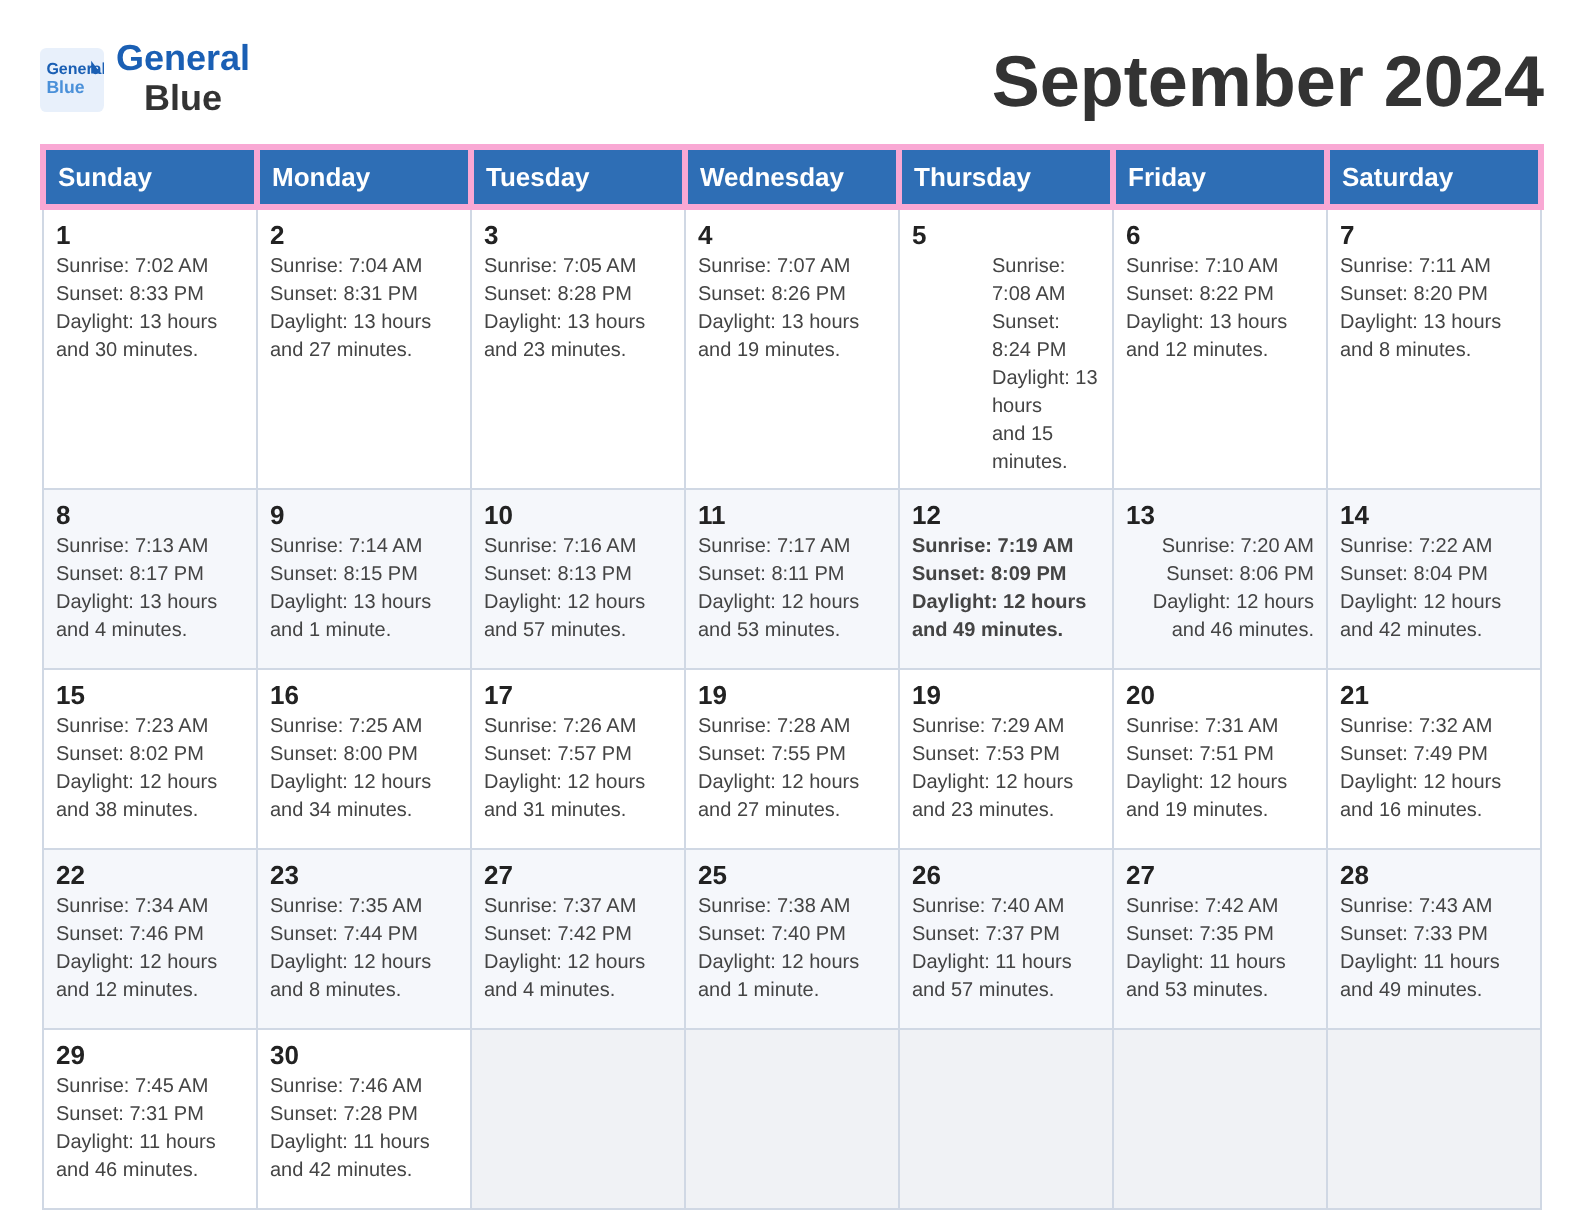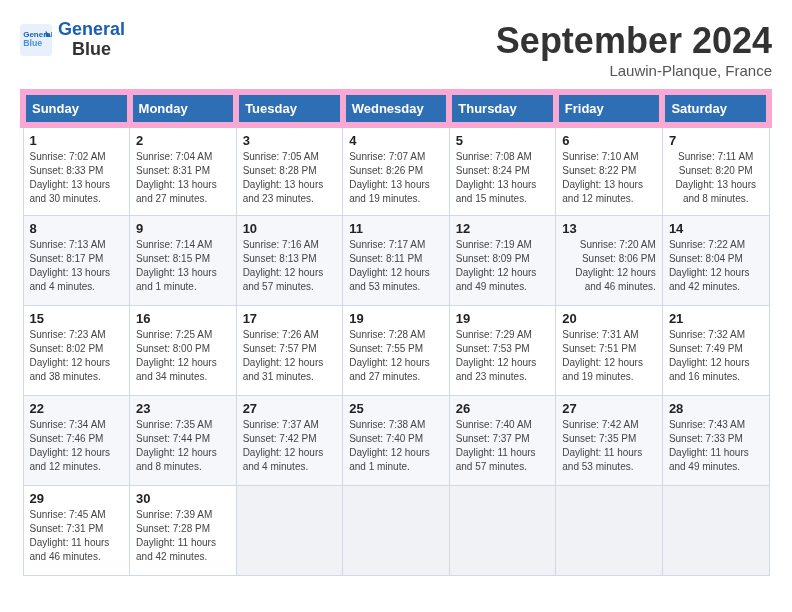--- a/index.html
+++ b/index.html
@@ -52,21 +52,21 @@
       border-collapse: collapse;
       table-layout: fixed;
     }
     thead th {
       background-color: #2e6eb5;
       color: white;
       font-size: 13px;
       font-weight: bold;
       padding: 6px 6px;
       text-align: left;
-      border: 6px solid #f9a8d4;
+      border: 3px solid #f9a8d4;
     }
     tbody td {
       vertical-align: top;
       border: 1px solid #d0d8e4;
       padding: 5px 6px;
       font-size: 10.5px;
       color: #333;
       min-height: 80px;
       height: 90px;
       background: #fff;
@@ -101,21 +101,20 @@
       <polygon points="32,8 38,16 32,16" fill="#1a5fb4"></polygon>
     </svg>
     <div>
       <div class="logo-text">
         <span>General</span><br>Blue
       </div>
     </div>
   </div>
   <div class="title-block">
     <div class="month-title">September 2024</div>
-    <div class="location">Lauwin-Planque, France</div>
   </div>
 </div>
 
 <table>
   <thead>
     <tr>
     <th>Sunday</th>
         <th>Monday</th>
         <th>Tuesday</th>
         <th>Wednesday</th>
@@ -149,35 +148,35 @@
         </td>
         <td>
           <div class="day-num">4</div>
           <div class="day-detail" style="white-space: pre-line;">Sunrise: 7:07 AM
 Sunset: 8:26 PM
 Daylight: 13 hours
 and 19 minutes.</div>
         </td>
         <td>
           <div class="day-num">5</div>
-          <div class="day-detail" style="white-space: pre-line;">Sunrise: 7:08 AM
+          <div class="day-detail" style="white-space: pre-line; margin-left: 40px;">Sunrise: 7:08 AM
 Sunset: 8:24 PM
 Daylight: 13 hours
 and 15 minutes.</div>
         </td>
         <td>
           <div class="day-num">6</div>
           <div class="day-detail" style="white-space: pre-line;">Sunrise: 7:10 AM
 Sunset: 8:22 PM
 Daylight: 13 hours
 and 12 minutes.</div>
         </td>
         <td>
           <div class="day-num">7</div>
-          <div class="day-detail" style="white-space: pre-line; text-align: center;">Sunrise: 7:11 AM
+          <div class="day-detail" style="white-space: pre-line;">Sunrise: 7:11 AM
 Sunset: 8:20 PM
 Daylight: 13 hours
 and 8 minutes.</div>
         </td>
       </tr>
       <tr>
         <td>
           <div class="day-num">8</div>
           <div class="day-detail" style="white-space: pre-line;">Sunrise: 7:13 AM
 Sunset: 8:17 PM
@@ -200,21 +199,21 @@
         </td>
         <td>
           <div class="day-num">11</div>
           <div class="day-detail" style="white-space: pre-line;">Sunrise: 7:17 AM
 Sunset: 8:11 PM
 Daylight: 12 hours
 and 53 minutes.</div>
         </td>
         <td>
           <div class="day-num">12</div>
-          <div class="day-detail" style="white-space: pre-line;">Sunrise: 7:19 AM
+          <div class="day-detail" style="white-space: pre-line; font-weight: bold;">Sunrise: 7:19 AM
 Sunset: 8:09 PM
 Daylight: 12 hours
 and 49 minutes.</div>
         </td>
         <td>
           <div class="day-num">13</div>
           <div class="day-detail" style="white-space: pre-line; text-align: right;">Sunrise: 7:20 AM
 Sunset: 8:06 PM
 Daylight: 12 hours
 and 46 minutes.</div>
@@ -332,21 +331,21 @@
       <tr>
         <td>
           <div class="day-num">29</div>
           <div class="day-detail" style="white-space: pre-line;">Sunrise: 7:45 AM
 Sunset: 7:31 PM
 Daylight: 11 hours
 and 46 minutes.</div>
         </td>
         <td>
           <div class="day-num">30</div>
-          <div class="day-detail" style="white-space: pre-line;">Sunrise: 7:39 AM
+          <div class="day-detail" style="white-space: pre-line;">Sunrise: 7:46 AM
 Sunset: 7:28 PM
 Daylight: 11 hours
 and 42 minutes.</div>
         </td>
         <td class="empty-cell"></td>
         <td class="empty-cell"></td>
         <td class="empty-cell"></td>
         <td class="empty-cell"></td>
         <td class="empty-cell"></td>
       </tr>

